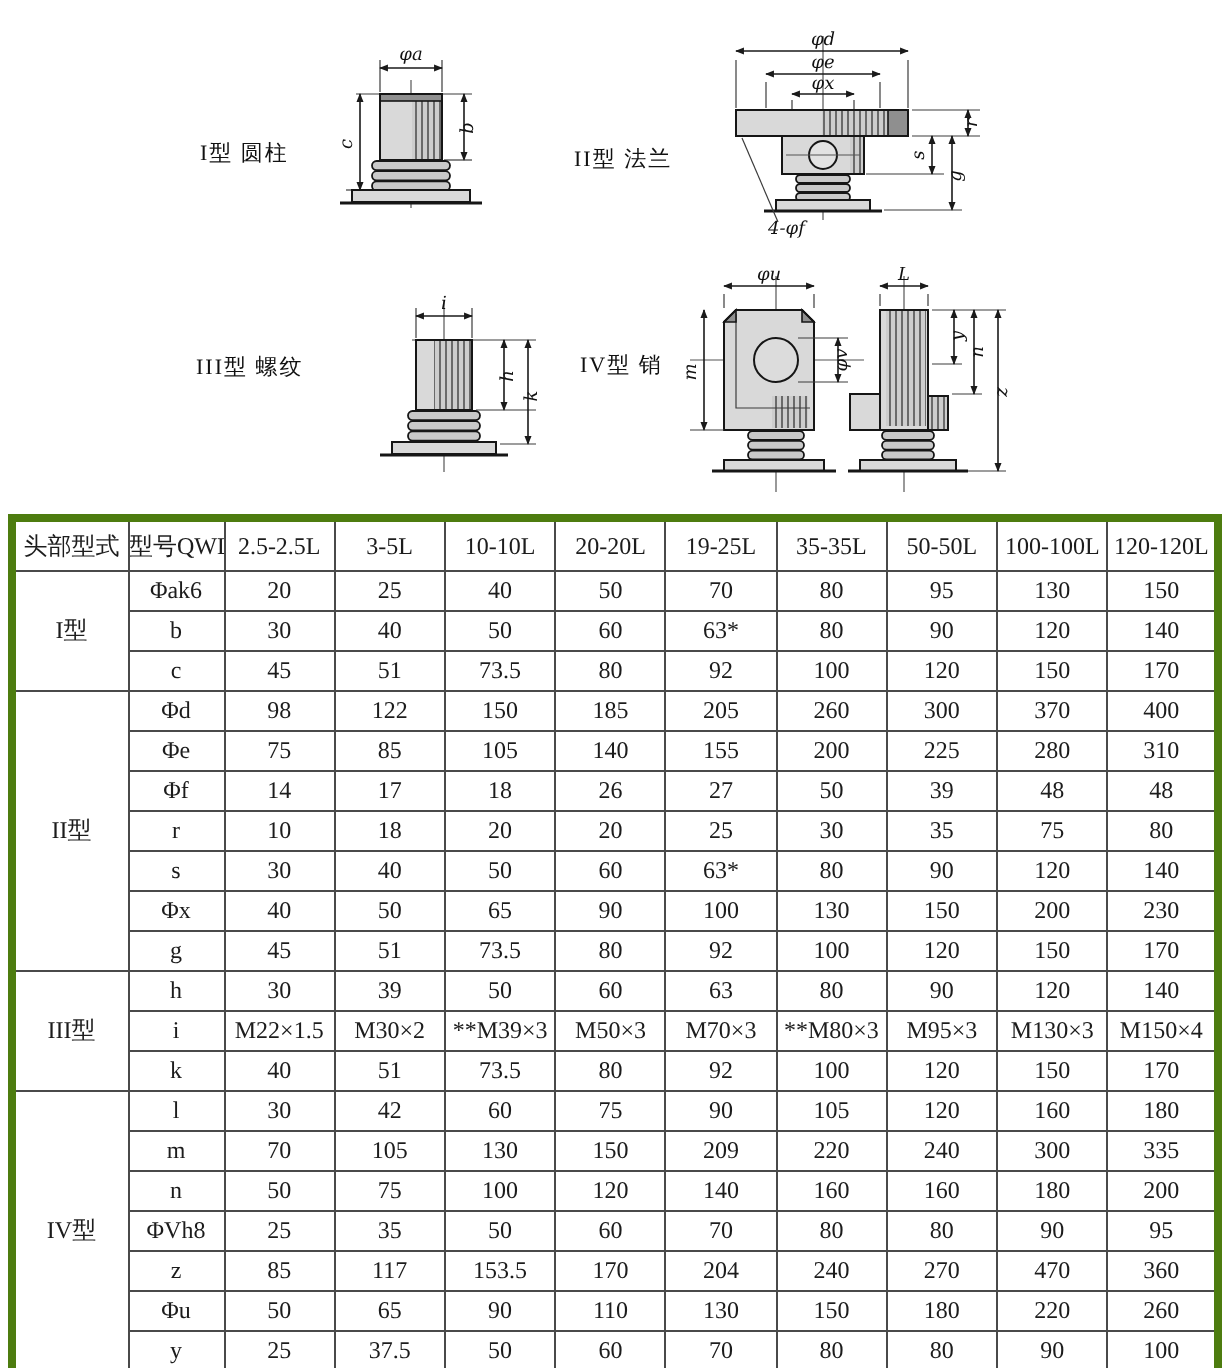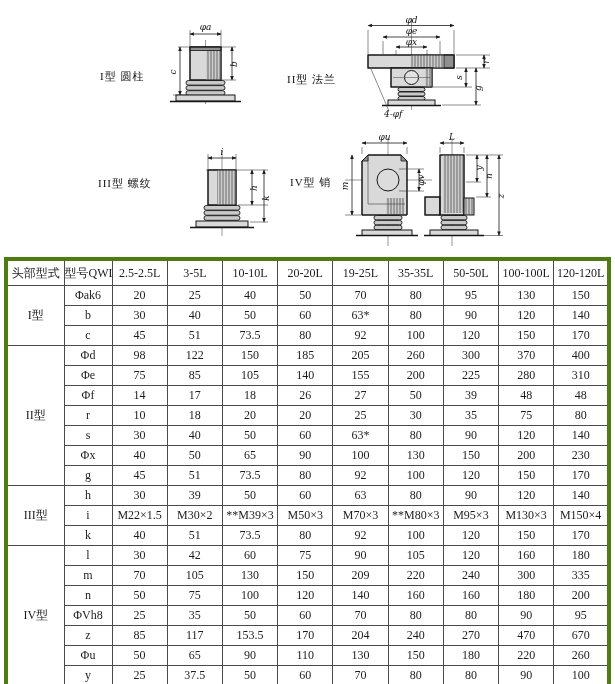--- a/index.html
+++ b/index.html
@@ -417,21 +417,21 @@
         <tr>
           <td>z</td>
           <td>85</td>
           <td>117</td>
           <td>153.5</td>
           <td>170</td>
           <td>204</td>
           <td>240</td>
           <td>270</td>
           <td>470</td>
-          <td>670</td>
+          <td>360</td>
         </tr>
         <tr>
           <td>Φu</td>
           <td>50</td>
           <td>65</td>
           <td>90</td>
           <td>110</td>
           <td>130</td>
           <td>150</td>
           <td>180</td>

